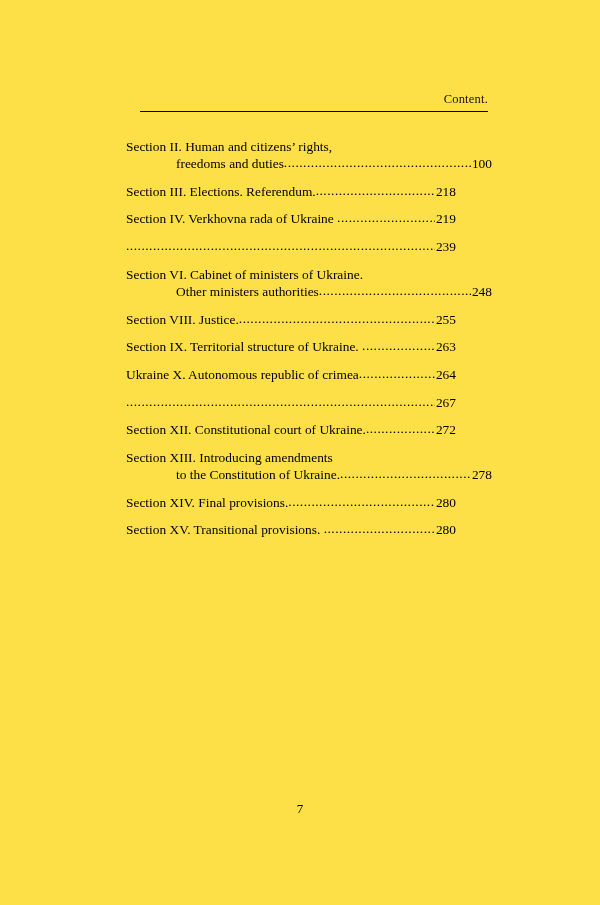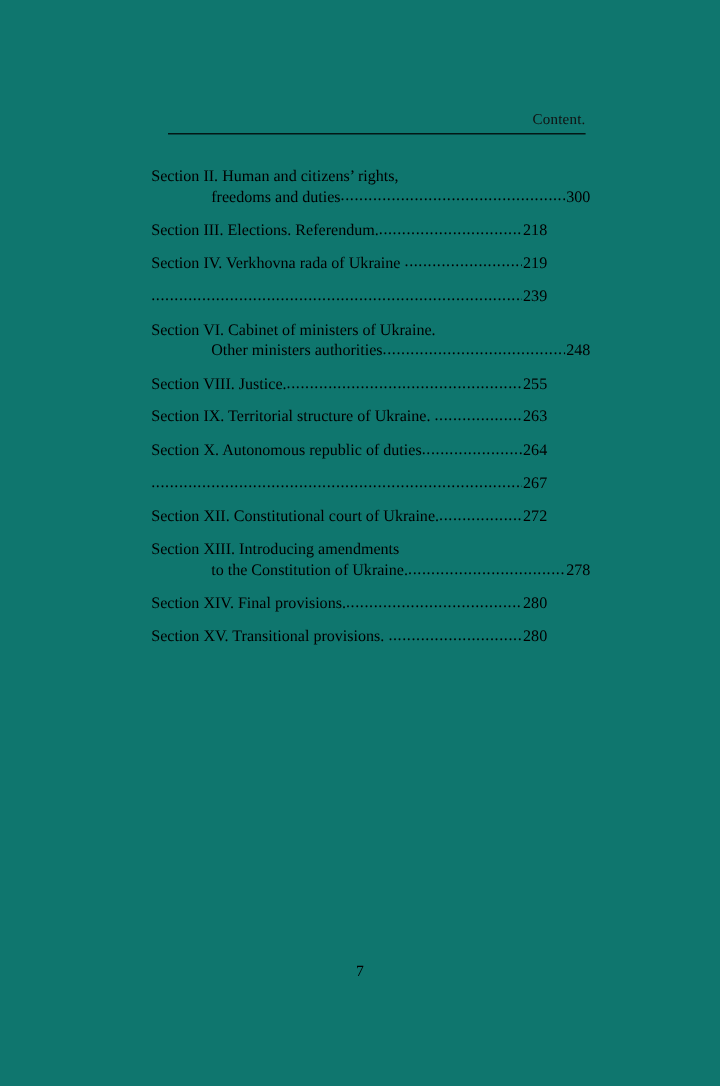--- a/index.html
+++ b/index.html
@@ -13,21 +13,21 @@
     position: relative;
     font-family: "Liberation Serif", serif;
     color: #000000;
     overflow: hidden;
   }
   .page {
     position: absolute;
     inset: 0;
     width: 600px;
     height: 905px;
-    background: #0f766e;
+    background: #fde047;
   }
 
   
   .header {
     position: absolute;
     top: 92px;
     left: 140px;
     width: 348px;
     text-align: right;
     font-size: 12.5px;
@@ -109,21 +109,21 @@
   <div class="toc">
 
     <div class="toc-entry">
       <div class="line">
           <span class="title">Section II. Human and citizens’ rights,</span>
         </div>
       <div class="cont">
           <div class="line">
         <span class="title">freedoms and duties</span>
         <span class="leader">........................................................................................................</span>
-        <span class="page-num">300</span>
+        <span class="page-num">100</span>
       </div>
         </div>
     </div>
 
     <div class="toc-entry">
       <div class="line">
         <span class="title">Section III. Elections. Referendum.</span>
         <span class="leader">........................................................................................................</span>
         <span class="page-num">218</span>
       </div>
@@ -168,21 +168,21 @@
     <div class="toc-entry">
       <div class="line">
         <span class="title">Section IX. Territorial structure of Ukraine. </span>
         <span class="leader">........................................................................................................</span>
         <span class="page-num">263</span>
       </div>
     </div>
 
     <div class="toc-entry">
       <div class="line">
-        <span class="title">Section X. Autonomous republic of duties</span>
+        <span class="title">Ukraine X. Autonomous republic of crimea</span>
         <span class="leader">........................................................................................................</span>
         <span class="page-num">264</span>
       </div>
     </div>
 
     <div class="toc-entry">
       <div class="line">
         <span class="leader">........................................................................................................</span>
         <span class="page-num">267</span>
       </div>

